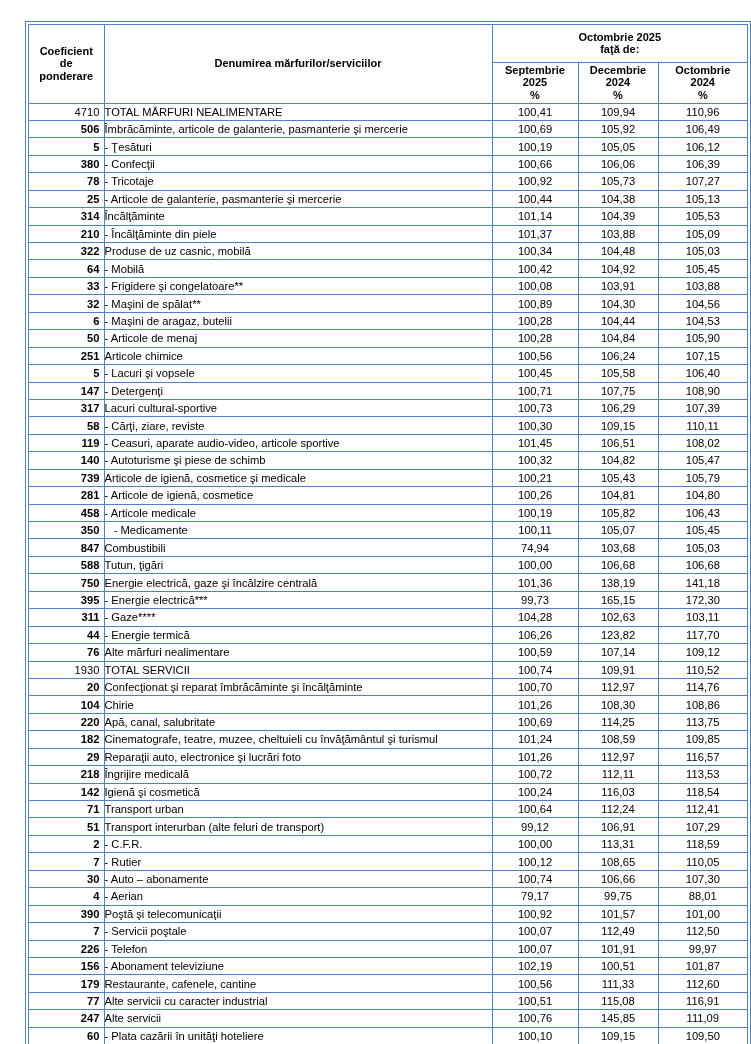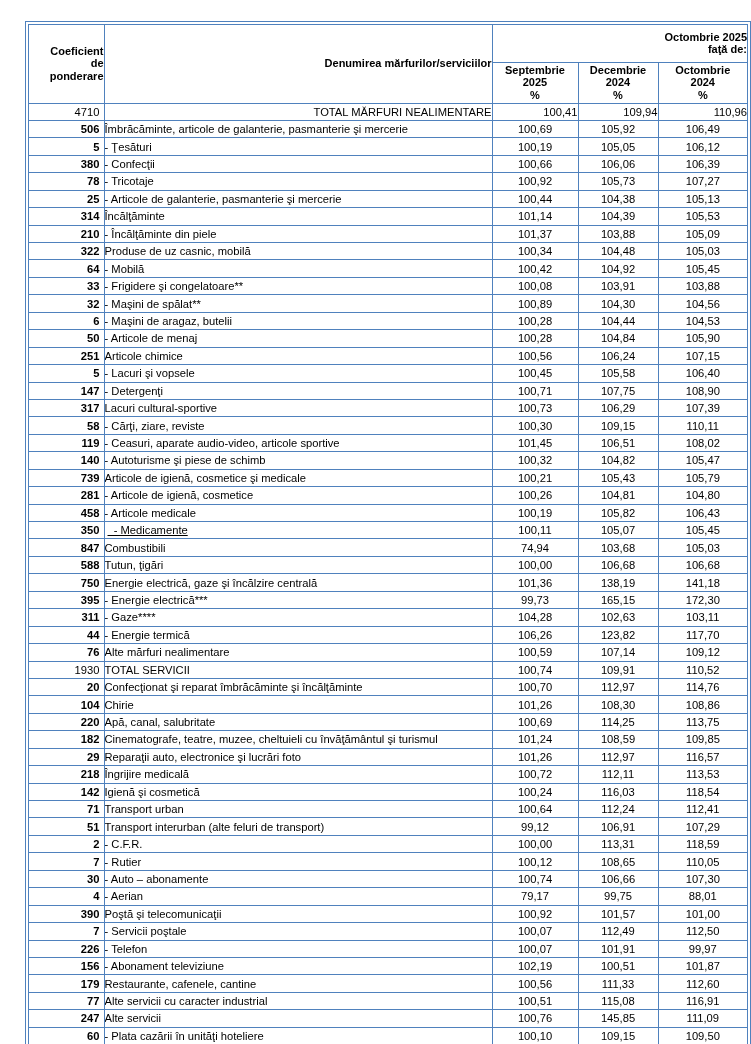--- a/index.html
+++ b/index.html
@@ -5,21 +5,21 @@
   html, body { margin:0; padding:0; background:#ffffff; }
   body { width:751px; height:1044px; overflow:hidden; position:relative;
          font-family:"Liberation Sans", sans-serif; color:#000; }
   .frame { position:absolute; left:25px; top:21px; width:724px; height:1040px;
            border-left:1px solid #4f81bd; border-top:1px solid #4f81bd; border-right:1px solid #4f81bd; }
   .inner { position:absolute; left:2px; top:2px; right:2px; bottom:0;
            border-left:1px solid #4f81bd; border-top:1px solid #4f81bd; border-right:1px solid #4f81bd; }
   table { border-collapse:collapse; table-layout:fixed; width:718px; position:absolute; left:0; top:0; }
   td, th { border:1px solid #4f81bd; padding:0; font-size:11.2px; line-height:16px; height:16.45px;
            white-space:nowrap; overflow:hidden; }
-  table tr:first-child th, table tr:first-child td { border-top:none;text-align:right; }
+  table tr:first-child th, table tr:first-child td { border-top:none; }
   table th:first-child, table td:first-child { border-left:none; }
   table tr > *:last-child { border-right:none; }
   th { font-weight:bold; font-size:11px; line-height:12.6px; text-align:center; vertical-align:middle; }
   td.w { text-align:right; padding-right:4px;font-weight:bold; }
   td.n { }
   td.v { text-align:center; }
   tr.bold td { font-weight:normal; }
   col.c1 { width:75px; } col.c2 { width:388px; } col.c3 { width:86px; } col.c4 { width:80px; } col.c5 { width:89px; }
   .ind { padding-left:3px; }
 </style>
@@ -231,21 +231,21 @@
           </tr>
           <tr>
             <td class="w">458</td>
             <td class="n">- Articole medicale</td>
             <td class="v">100,19</td>
             <td class="v">105,82</td>
             <td class="v">106,43</td>
           </tr>
           <tr>
             <td class="w">350</td>
-            <td class="n ind" style="white-space: pre; text-decoration: underline;">  - Medicamente</td>
+            <td class="n ind" style="white-space: pre;">  - Medicamente</td>
             <td class="v">100,11</td>
             <td class="v">105,07</td>
             <td class="v">105,45</td>
           </tr>
           <tr>
             <td class="w">847</td>
             <td class="n">Combustibili</td>
             <td class="v">74,94</td>
             <td class="v">103,68</td>
             <td class="v">105,03</td>

